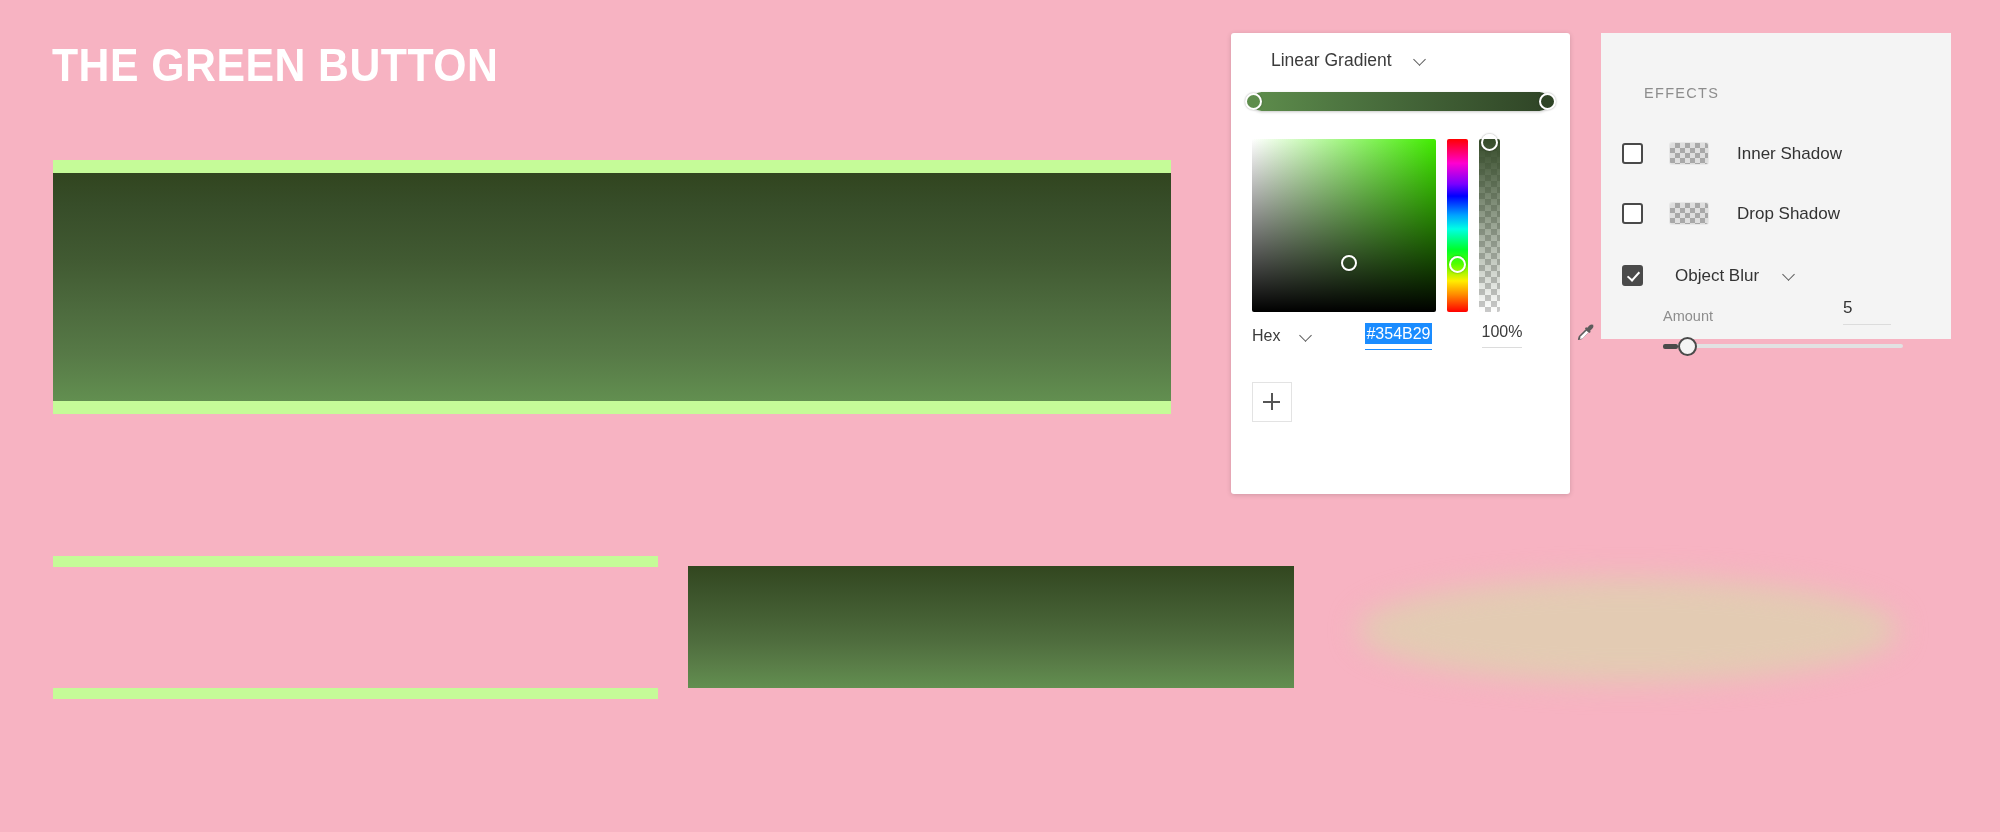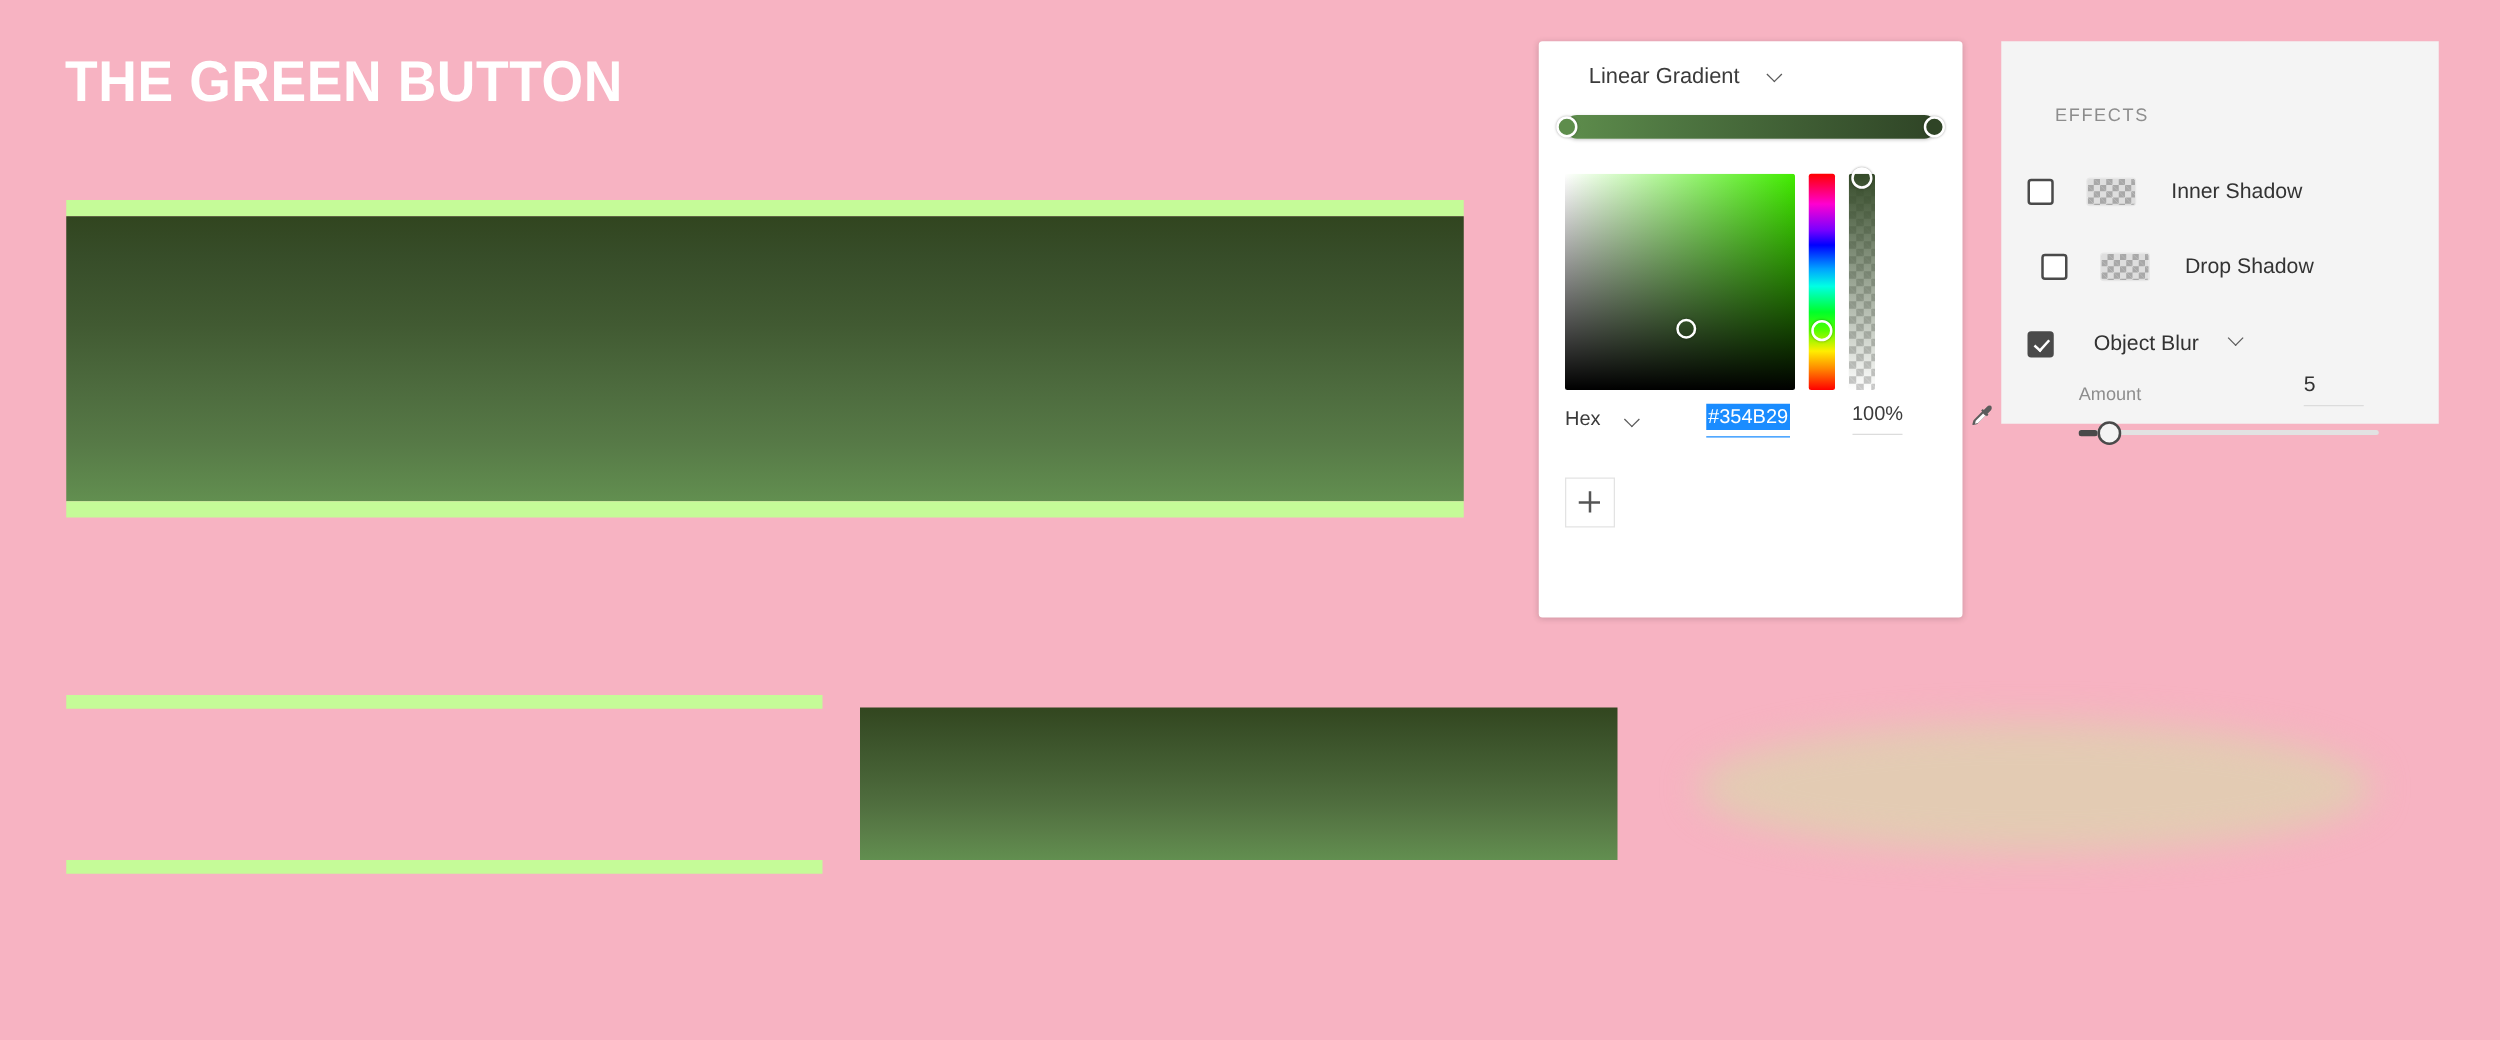--- a/index.html
+++ b/index.html
@@ -348,25 +348,25 @@
     top: 52px;
     font-size: 14.5px;
     letter-spacing: 1.3px;
     color: #8d8d8d;
     margin-left: 22px;
   }
   .effect-row {
     position: absolute;
     left: 21px;
     display: flex;
-    align-items: flex-start;
+    align-items: center;
     cursor: pointer;
   }
   #effect-row-inner-shadow { top: 110px; }
-  #effect-row-drop-shadow { top: 170px; margin-left: 11px; }
+  #effect-row-drop-shadow { top: 170px; }
   #effect-row-object-blur { top: 232px; }
 
   .checkbox {
     width: 21px;
     height: 21px;
     border: 2px solid #4a4a4a;
     border-radius: 3px;
     box-sizing: border-box;
     background: #ffffff;
     flex: none;

